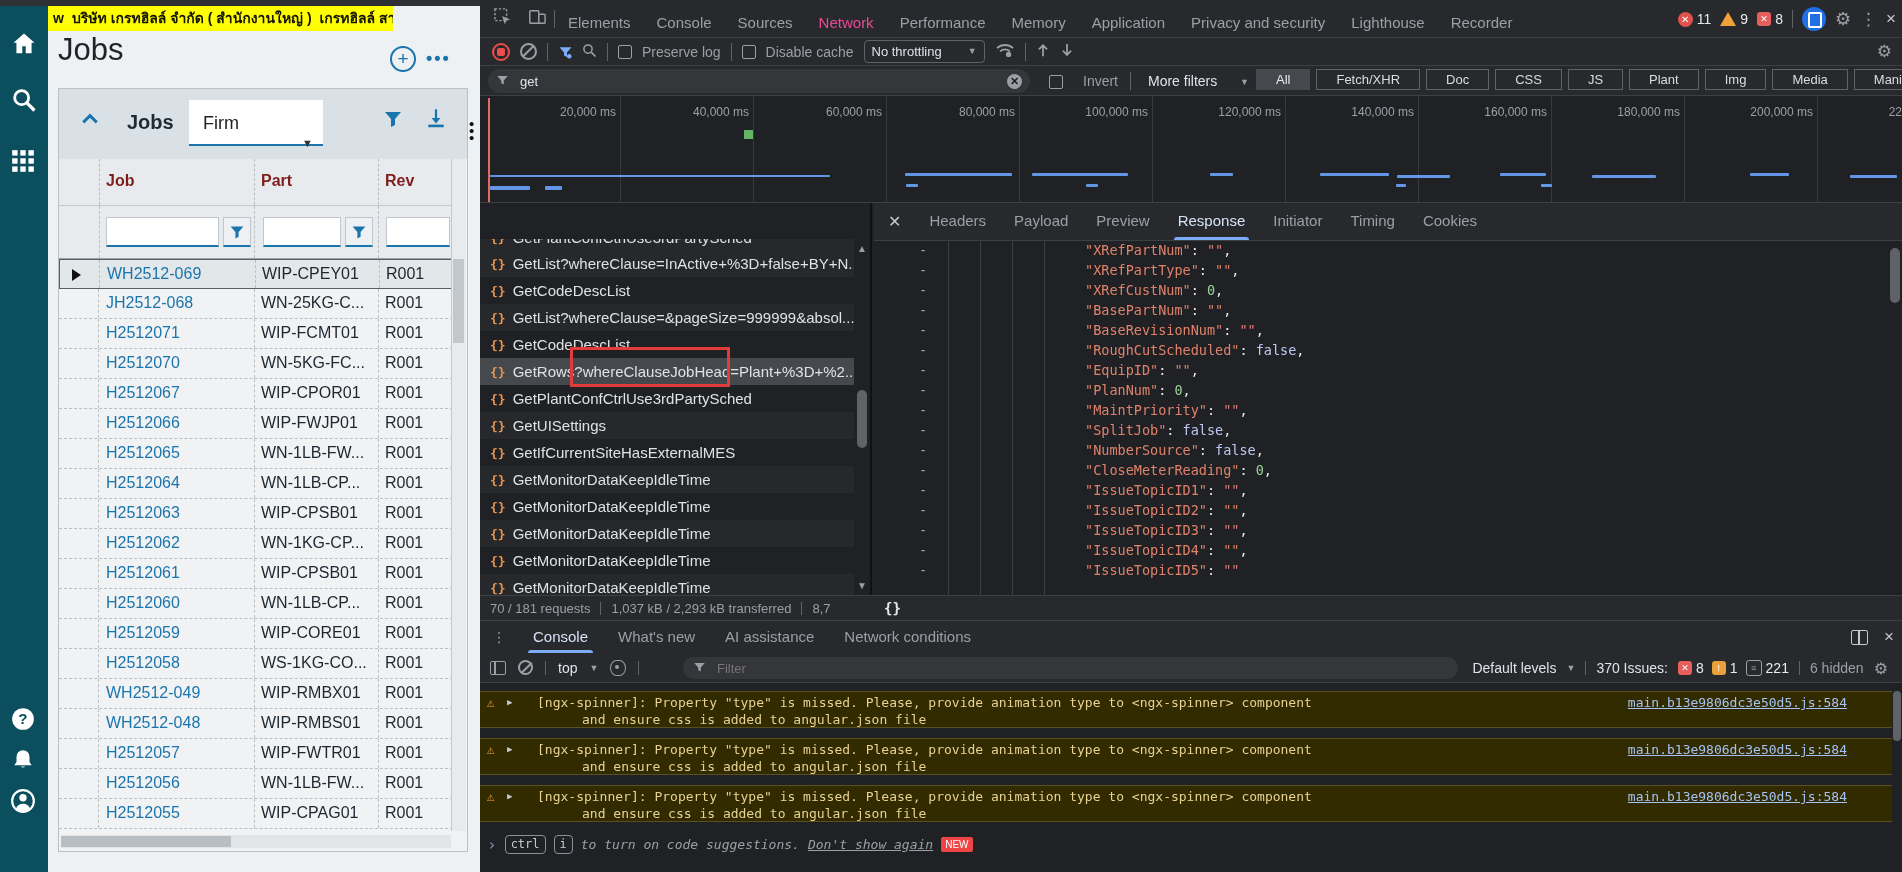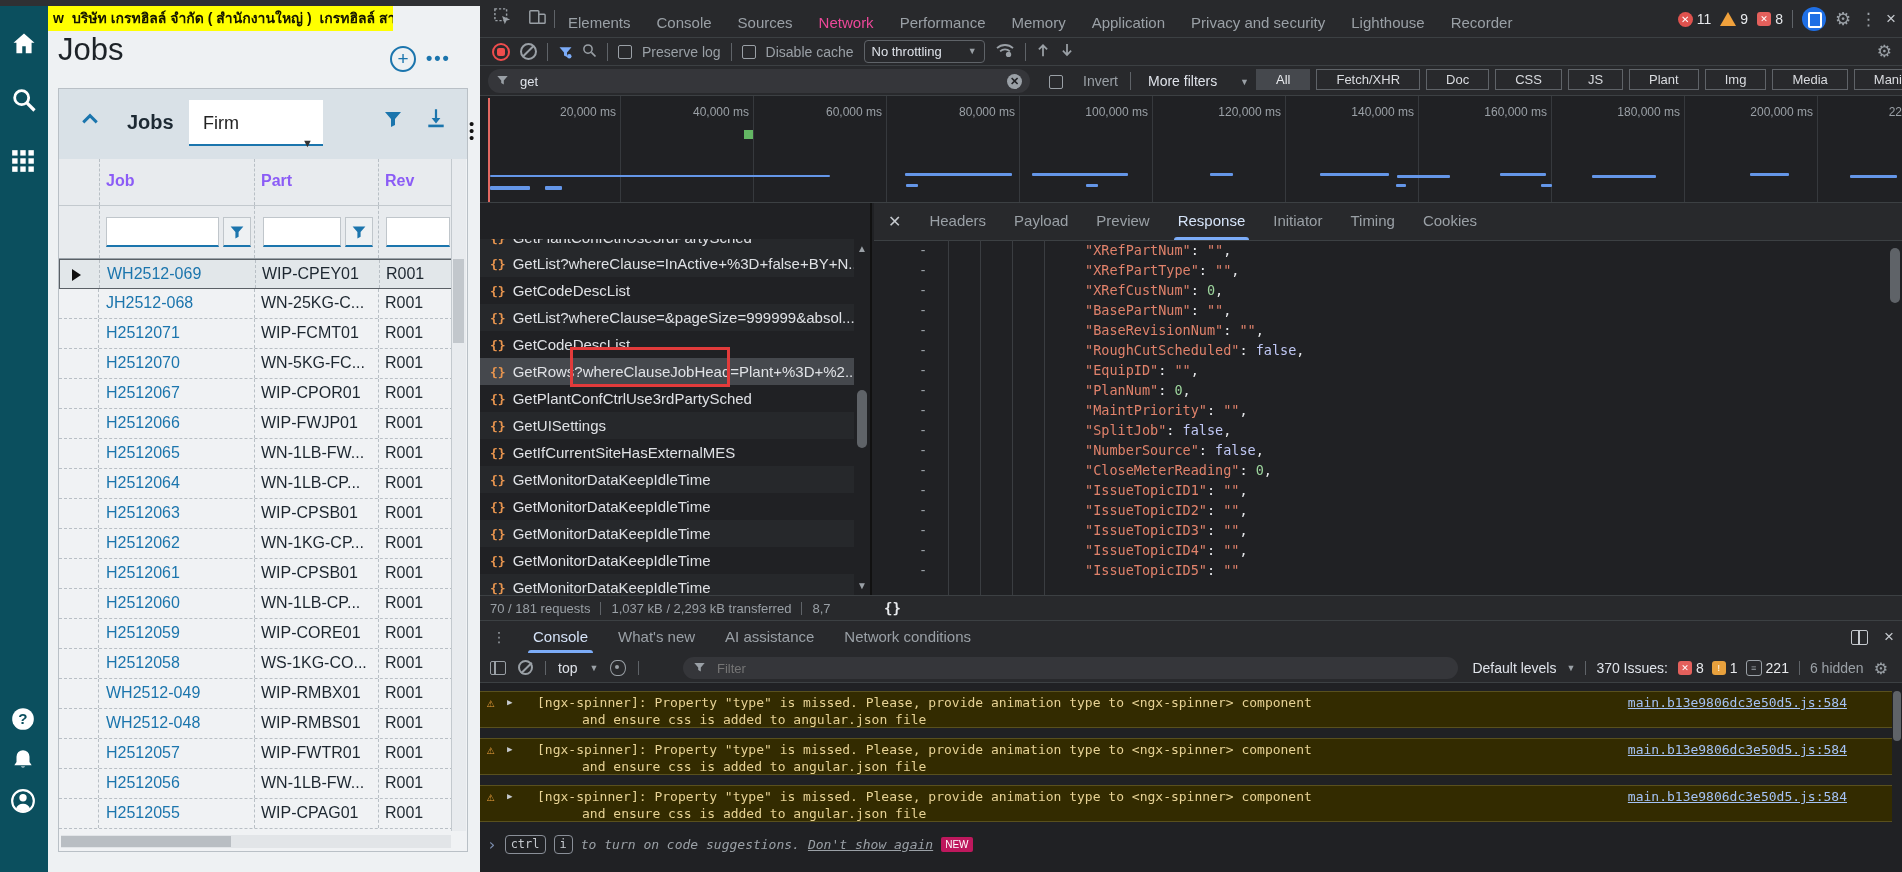--- a/index.html
+++ b/index.html
@@ -12,21 +12,21 @@
   #banner{left:48px;top:6px;width:345px;height:25px;background:#ffff00;color:#151500;font-weight:bold;font-size:14px;line-height:25px;white-space:nowrap;overflow:hidden;}
   #banner .pref{margin-left:5px;margin-right:8px;}
   #page-title{left:58px;top:32px;font-size:31px;color:#1d2328;}
   #add-btn{left:390px;top:46px;width:22px;height:22px;border:2px solid #1b75ad;border-radius:50%;color:#1b75ad;font-size:19px;line-height:21px;text-align:center;}
   #kebab-btn{left:426px;top:48px;color:#1b75ad;font-size:18px;letter-spacing:2px;font-weight:bold;}
   #jobs-card{left:58px;top:88px;width:410px;height:764px;background:#f0f2f4;border:1px solid #b9c0c6;box-sizing:border-box;}
   #panel-head{left:0;top:0;width:100%;height:70px;background:#d9e1e7;}
   #panel-title{left:68px;top:22px;font-size:20px;font-weight:bold;color:#1d2933;}
   #firm-select{left:130px;top:11px;width:134px;height:46px;background:#fff;border-bottom:2px solid #1b75ad;font-size:18px;color:#222;line-height:46px;padding-left:14px;box-sizing:border-box;}
   #firm-caret{right:10px;top:20px;position:absolute;font-size:11px;color:#333;}
-  .colhead{top:70px;height:47px;background:#e8ebee;border-bottom:1px solid #c3c9ce;font-weight:bold;font-size:16px;color:#8b5cf6;}
+  .colhead{top:70px;height:47px;background:#e8ebee;border-bottom:1px solid #c3c9ce;font-weight:bold;font-size:16px;color:#7f1d1d;}
   .filterrow{top:117px;height:53px;background:#e8ebee;border-bottom:1px solid #9aa2a9;}
   .f-input{position:absolute;top:11px;height:30px;background:#fff;border:1px solid #c0c6cb;border-bottom:2px solid #1b75ad;box-sizing:border-box;}
   .f-btn{position:absolute;top:11px;height:30px;width:28px;background:#eef1f3;border:1px solid #c0c6cb;border-bottom:2px solid #1b75ad;box-sizing:border-box;display:flex;align-items:center;justify-content:center;}
   #rows-box{top:170px;left:0;width:394px;height:570px;}
   .jrow{position:relative;width:100%;height:30px;border-bottom:1px dashed #b8bfc5;box-sizing:border-box;font-size:16px;}
   .jrow .gut{position:absolute;left:0;top:0;width:40px;height:100%;border-right:1px dashed #b8bfc5;box-sizing:border-box;}
   .jrow .c1{position:absolute;left:47px;top:5px;color:#1b75ad;}
   .jrow .c2{position:absolute;left:202px;top:5px;color:#1d2730;}
   .jrow .c3{position:absolute;left:326px;top:5px;color:#1d2730;}
   .jrow.sel{background:#e2e7ea;border:1px solid #5a6066;}
@@ -123,21 +123,21 @@
   .warnblk{position:relative;height:37px;margin-bottom:10px;background:#332b00;border-top:1px solid #59501d;border-bottom:1px solid #59501d;line-height:17px;padding-top:2px;box-sizing:border-box;}
   .warnblk .wico{position:absolute;left:7px;top:2px;color:#f0a13c;font-size:13px;}
   .warnblk .wcaret{position:absolute;left:27px;top:2px;color:#c5c9ce;font-size:9px;}
   .warnblk .l1{position:absolute;left:57px;top:2px;white-space:nowrap;}
   .warnblk .l2{position:absolute;left:102px;top:19px;white-space:nowrap;}
   .warnblk .src{position:absolute;right:45px;top:2px;color:#a4c2f4;text-decoration:underline;}
   #prompt{position:relative;margin-top:7px;height:24px;color:#9aa0a6;display:flex;align-items:center;gap:8px;padding-left:7px;font-style:italic;}
   #prompt .pchev{color:#7d8fb0;font-style:normal;font-size:16px;}
   .keycap{border:1px solid #8a8f98;border-radius:4px;padding:0 5px;font-style:normal;color:#c5c9ce;font-size:12px;line-height:17px;}
   #prompt .dsa{text-decoration:underline;}
-  .newbadge{background:#be185d;color:#fff;font-size:10px;font-style:normal;padding:2px 4px;border-radius:2px;font-family:"Liberation Sans",sans-serif;}
+  .newbadge{background:#ef4444;color:#fff;font-size:10px;font-style:normal;padding:2px 4px;border-radius:2px;font-family:"Liberation Sans",sans-serif;}
   #drawer-sb{position:absolute;right:0;top:62px;width:10px;bottom:0;}
   #drawer-sb .thumb{position:absolute;left:1px;top:8px;width:8px;height:50px;background:#5f6368;border-radius:4px;}
   .eye{width:14px;height:14px;border:1.5px solid #9aa0a6;border-radius:50% / 60%;position:relative;}
   .eye:after{content:"";position:absolute;left:4px;top:4px;width:4px;height:4px;border-radius:50%;background:#9aa0a6;}
   .panel-ico{width:14px;height:12px;border:1.5px solid #9aa0a6;border-radius:2px;position:relative;}
   .panel-ico:after{content:"";position:absolute;left:3px;top:0;bottom:0;width:1.5px;background:#9aa0a6;}
   .split-ico{width:15px;height:13px;border:1.5px solid #c5c9ce;border-radius:2px;position:relative;}
   .split-ico:after{content:"";position:absolute;left:6px;top:0;bottom:0;width:1.5px;background:#c5c9ce;}
   .funnel{display:inline-block;width:14px;height:14px;}
   .x-close{color:#c5c9ce;font-size:17px;}

